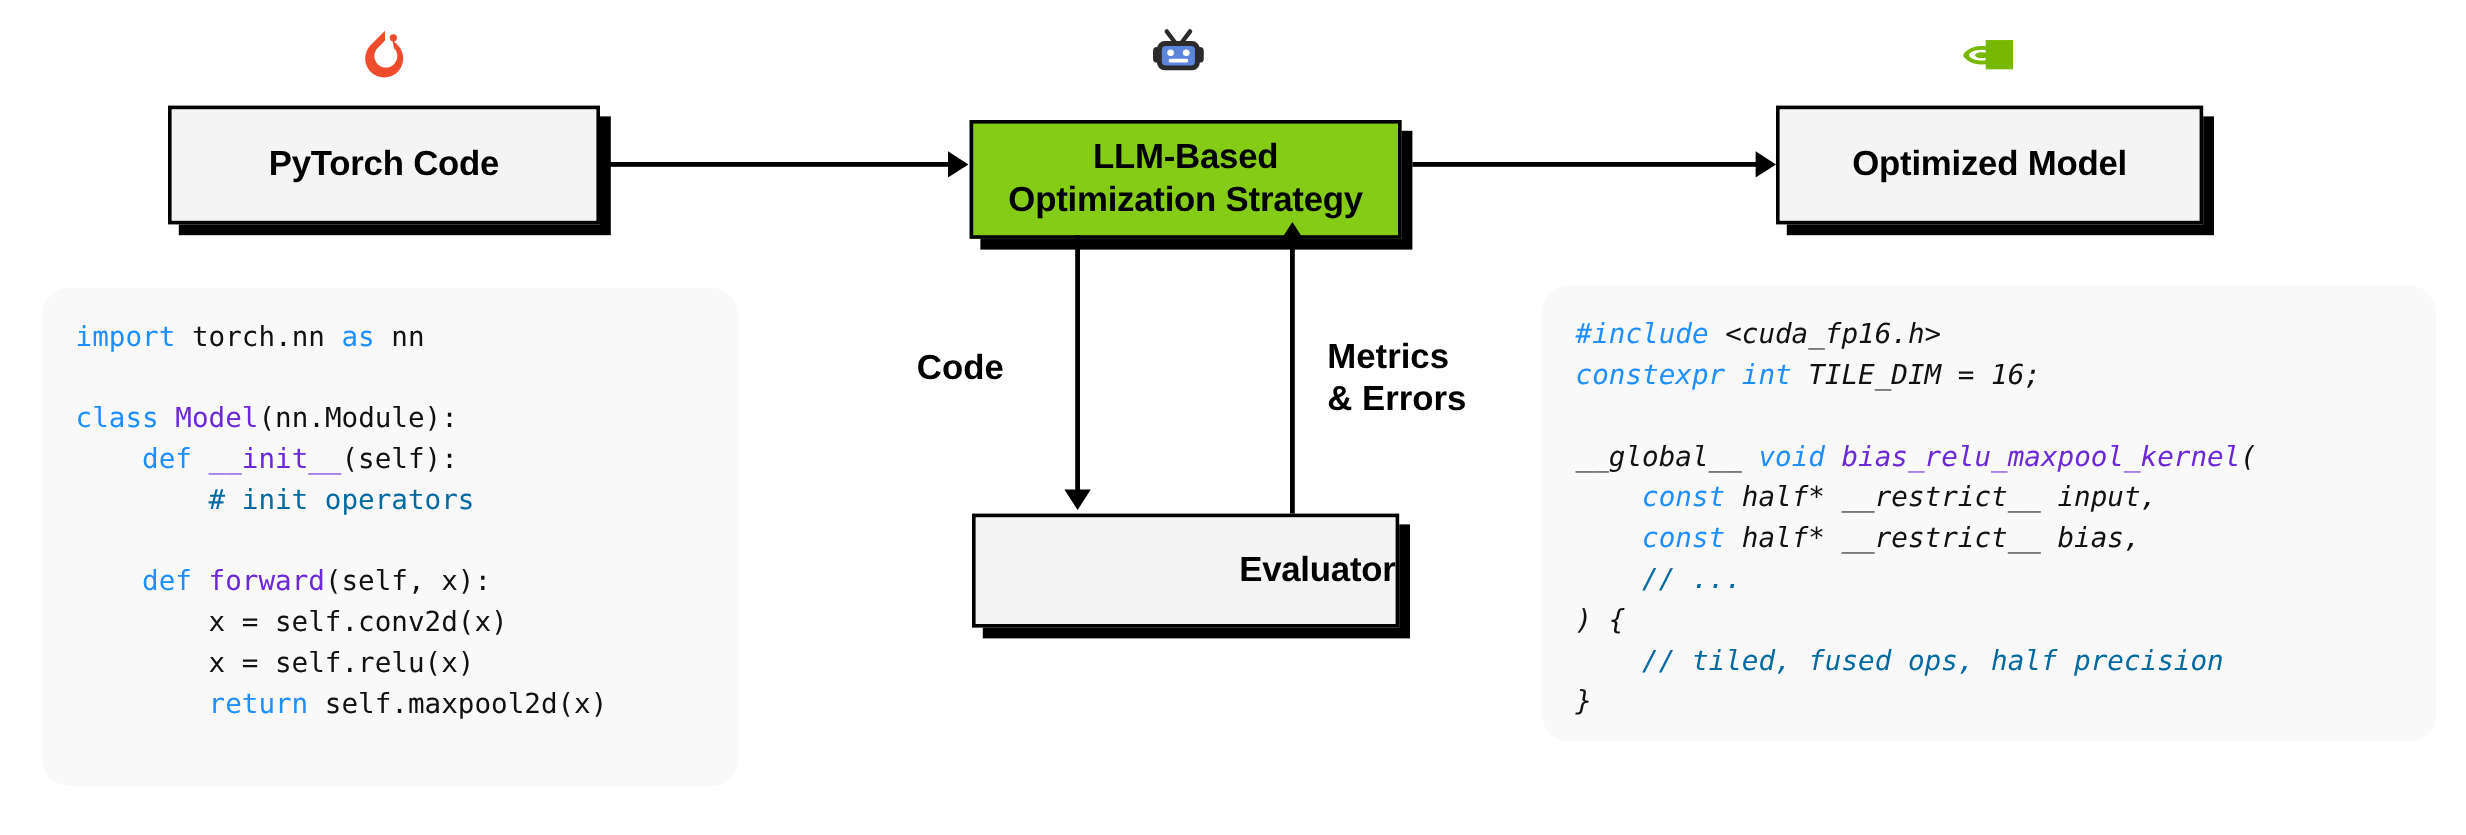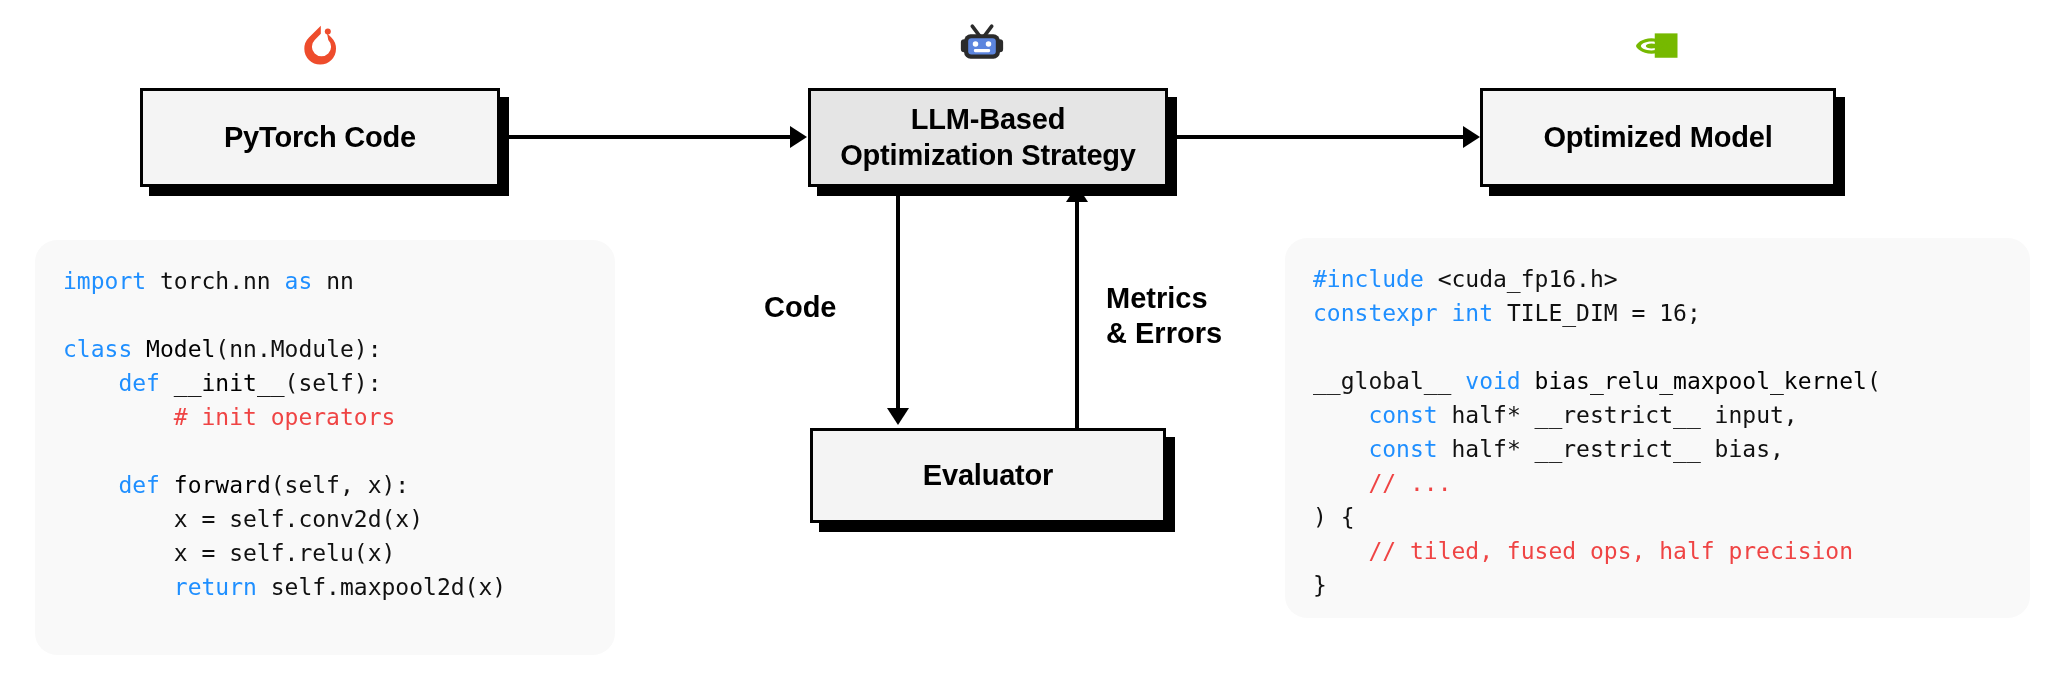--- a/index.html
+++ b/index.html
@@ -33,24 +33,24 @@
   .flowbox .boxlabel {
     font-family: "Liberation Sans", sans-serif;
     font-size: 29px;
     font-weight: 700;
     color: #000000;
     line-height: 1.22;
     letter-spacing: -0.2px;
     white-space: pre-line;
   }
   #box-pytorch  { left: 140px;  top: 88px;  width: 360px; height: 99px; }
-  #box-llm      { left: 808px;  top: 88px;  width: 360px; height: 99px;
-                  background: #e5e5e5; }
+  #box-llm      { left: 808px;  top: 100px;  width: 360px; height: 99px;
+                  background: #84cc16; }
   #box-opt      { left: 1480px; top: 88px;  width: 356px; height: 99px; justify-content: center; }
-  #box-eval     { left: 810px;  top: 428px; width: 356px; height: 95px; }
+  #box-eval     { left: 810px;  top: 428px; width: 356px; height: 95px; justify-content: flex-end; }
   #box-eval .boxlabel, #box-opt .boxlabel, #box-pytorch .boxlabel {
     font-weight: 700;
   }
 
   
   .boxicon {
     position: absolute;
     width: 52px;
     height: 52px;
     display: block;
@@ -122,25 +122,25 @@
     border-radius: 22px;
     padding: 24px 28px;
     font-family: "DejaVu Sans Mono", monospace;
     font-size: 23px;
     line-height: 1.48;
     color: #111111;
     white-space: pre;
     overflow: hidden;
   }
   #code-python { left: 35px;   top: 240px; width: 580px;  height: 415px; }
-  #code-cuda   { left: 1285px; top: 238px; width: 745px;  height: 380px; }
+  #code-cuda   { left: 1285px; top: 238px; width: 745px;  height: 380px; font-style: italic; }
 
   .tok-kw  { color: #1f8fff; }
-  .tok-fn  { color: #000000; }
-  .tok-cm  { color: #ef4444; }
+  .tok-fn  { color: #6d28d9; }
+  .tok-cm  { color: #0369a1; }
   .tok-pl  { color: #111111; }
   .codeline { display: block; min-height: 1.48em; }
 </style>
 </head>
 <body>
 
 <div id="canvas">
 
   <svg class="boxicon" id="icon-pytorch" viewBox="0 0 64 64">
     <path d="M40.5 18.5 L46 24 a19.5 19.5 0 1 1 -27.6 0 L33 9.5 v10 L25.5 27 a11.8 11.8 0 1 0 16.7 0 z" fill="#EE4C2C"></path>

